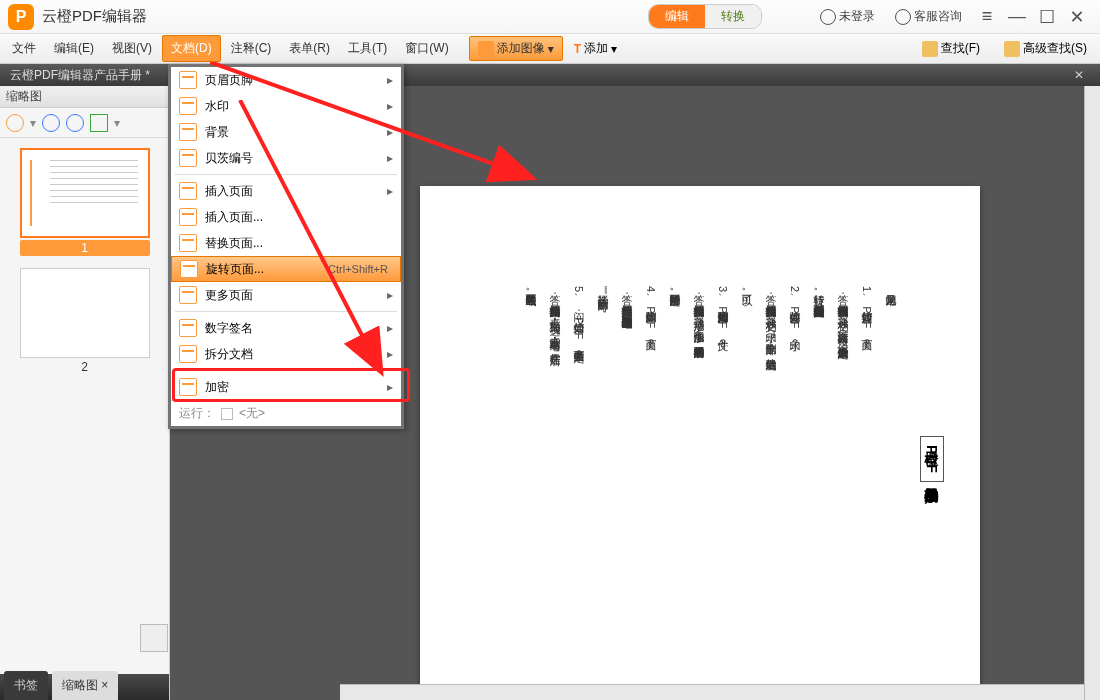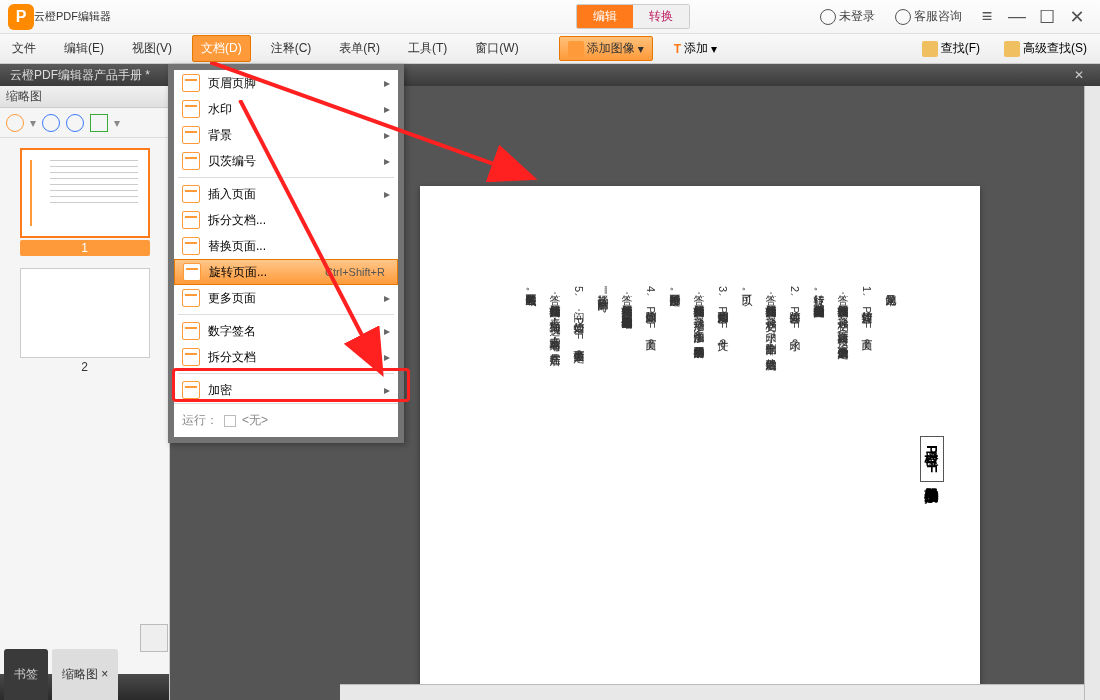--- a/index.html
+++ b/index.html
@@ -1,27 +1,27 @@
 <!DOCTYPE html>
 <html><head>
 <meta charset="utf-8">
 <style>
 *{margin:0;padding:0;box-sizing:border-box;font-family:"Microsoft YaHei",SimSun,sans-serif;font-size:12px}
 body{background:#fff;width:1100px;height:700px;overflow:hidden;position:relative}
 .titlebar{height:34px;background:linear-gradient(#fdfdfd,#f5f5f5);display:flex;align-items:center;border-bottom:1px solid #e0e0e0;padding:0 8px}
 .logo{width:26px;height:26px;background:#ff8a00;border-radius:6px;display:flex;align-items:center;justify-content:center;color:#fff;font-weight:bold;font-size:16px}
-.app-title{margin-left:0;font-size:11px;color:#333}
+.app-title{margin-left:8px;font-size:15px;color:#333}
 .title-spacer{flex:1}
-.mode-group{display:flex;border:1px solid #ccc;border-radius:2px;overflow:hidden;margin-right:120px}
-.mode-btn{padding:3px 16px;background:#f0f0f0;color:#be185d}
+.mode-group{display:flex;border:1px solid #ccc;border-radius:10px;overflow:hidden;margin-right:48px}
+.mode-btn{padding:3px 16px;background:#f0f0f0;color:#4d7c0f}
 .mode-btn.active{background:#ff7a1a;color:#fff}
 .title-link{display:flex;align-items:center;color:#444;margin:0 10px;gap:3px}
 .title-icon{width:16px;height:16px;border:1.5px solid #555;border-radius:50%;display:inline-block;position:relative}
 .win-btn{width:30px;height:24px;display:flex;align-items:center;justify-content:center;font-size:18px;color:#555}
-.menubar{height:30px;background:linear-gradient(#f9f9f9,#ededed);display:flex;align-items:center;border-bottom:1px solid #ccc;padding:0 4px;gap:12px}
+.menubar{height:30px;background:linear-gradient(#f9f9f9,#ededed);display:flex;align-items:center;border-bottom:1px solid #ccc;padding:0 4px;gap:2px}
 .menu-item{padding:4px 8px;color:#333;border-radius:2px}
 .menu-item.active{background:#ff9a3a;color:#fff;border:1px solid #e67700}
 .toolbar-btn{display:flex;align-items:center;padding:3px 8px;gap:3px;border:1px solid transparent;border-radius:2px}
 .toolbar-btn.orange{background:linear-gradient(#ffc17a,#ff9a3a);border:1px solid #e67700;color:#333}
 .tb-icon{width:16px;height:16px;background:#ff9a3a;border-radius:2px;display:inline-block}
 .menubar-right{margin-left:auto;display:flex;gap:6px}
 .doc-tab{height:22px;background:linear-gradient(#5a5a5a,#3a3a3a);color:#ddd;display:flex;align-items:center;padding:0 10px;position:relative}
 .doc-tab .close{position:absolute;right:6px;color:#ccc}
 .workspace{display:flex;height:614px}
 .sidebar{width:170px;background:#f5f5f5;border-right:1px solid #ccc;display:flex;flex-direction:column}
@@ -32,35 +32,35 @@
 .thumb{width:130px;margin:0 auto 12px}
 .thumb-page{width:130px;height:90px;border:1px solid #ccc;background:#fff;position:relative}
 .thumb.active .thumb-page{border:2px solid #ff7a1a}
 .thumb-lbl{text-align:center;margin-top:2px;color:#333}
 .thumb.active .thumb-lbl{background:#ff9a3a;color:#fff;border-radius:2px;padding:1px 0}
 .mini-lines{position:absolute;left:28px;top:10px;right:10px}
 .mini-lines span{display:block;height:1px;background:#ccc;margin-bottom:5px}
 .mini-side{position:absolute;left:8px;top:10px;width:2px;bottom:10px;background:#ff9a3a}
 .side-copy{position:absolute;left:140px;bottom:48px;width:28px;height:28px;border:1px solid #bbb;background:#eee}
 .side-tabs{height:26px;background:linear-gradient(#4a4a4a,#2a2a2a);display:flex;align-items:flex-end;padding:0 4px;gap:4px}
-.side-tab{padding:17px 10px;color:#ccc;background:#3a3a3a;border-radius:3px 3px 0 0}
+.side-tab{padding:6px 10px;color:#ccc;background:#3a3a3a;border-radius:3px 3px 0 0}
 .side-tab.active{background:#ddd;color:#333}
 .canvas{flex:1;background:#555;position:relative;overflow:hidden}
 .page{position:absolute;left:250px;top:100px;width:560px;height:500px;background:#fff;box-shadow:0 2px 6px rgba(0,0,0,.4)}
 .page-title-v{position:absolute;right:36px;top:250px;writing-mode:vertical-rl;font-size:14px;font-weight:bold;border:1px solid #555;padding:4px 2px}
 .vcol{position:absolute;top:100px;writing-mode:vertical-rl;font-size:11px;color:#333;line-height:1.8;height:400px;overflow:hidden}
-.dropdown{position:absolute;left:168px;top:64px;width:236px;background:#fff;border:6px solid #737373;box-shadow:2px 2px 6px rgba(0,0,0,.3);z-index:50}
+.dropdown{position:absolute;left:168px;top:64px;width:236px;background:#fff;border:3px solid #737373;box-shadow:2px 2px 6px rgba(0,0,0,.3);z-index:50}
 .dd-item{height:26px;display:flex;align-items:center;padding:0 8px;position:relative}
 .dd-item.hl{background:linear-gradient(#ffc78a,#ff9a3a);border:1px solid #e67700}
 .dd-ic{width:18px;height:18px;margin-right:8px;display:inline-block;border:1px solid #ff9a3a;background:#fff;border-radius:2px;position:relative}
 .dd-ic::after{content:"";position:absolute;left:2px;top:4px;right:2px;height:2px;background:#ff9a3a}
 .dd-arrow{position:absolute;right:8px;color:#666}
 .dd-sc{position:absolute;right:12px;color:#555;font-size:11px}
 .dd-sep{height:1px;background:#ddd;margin:3px 4px}
-.dd-run{height:34px;display:flex;align-items:center;padding:12px 8px;color:#888;gap:6px;border-top:1px solid #ddd}
+.dd-run{height:26px;display:flex;align-items:center;padding:12px 8px;color:#888;gap:6px;border-top:1px solid #ddd}
 .hl-box{position:absolute;left:172px;top:368px;width:238px;height:34px;border:3px solid #ff2020;border-radius:4px;z-index:60;pointer-events:none}
 .arrow1{position:absolute;left:210px;top:62px;width:330px;height:120px;z-index:55;pointer-events:none}
 .arrow2{position:absolute;left:230px;top:100px;width:170px;height:280px;z-index:55;pointer-events:none}
 .scroll-v{position:absolute;right:0;top:0;bottom:0;width:16px;background:#e8e8e8;border-left:1px solid #bbb}
 .scroll-h{position:absolute;left:170px;right:16px;bottom:0;height:16px;background:#e8e8e8;border-top:1px solid #bbb}
 </style>
 </head>
 <body>
 
 <div class="titlebar">
@@ -209,21 +209,21 @@
       <span class="dd-arrow">▸</span>
     </div>
     <div class="dd-sep"></div>
     <div class="dd-item">
       <span class="dd-ic"></span>
       <span>插入页面</span>
       <span class="dd-arrow">▸</span>
     </div>
     <div class="dd-item">
       <span class="dd-ic"></span>
-      <span>拆分文档...</span>
+      <span>插入页面...</span>
     </div>
     <div class="dd-item">
       <span class="dd-ic"></span>
       <span>替换页面...</span>
     </div>
     <div class="dd-item hl">
       <span class="dd-ic"></span>
       <span>旋转页面...</span>
       <span class="dd-sc">Ctrl+Shift+R</span>
     </div>

